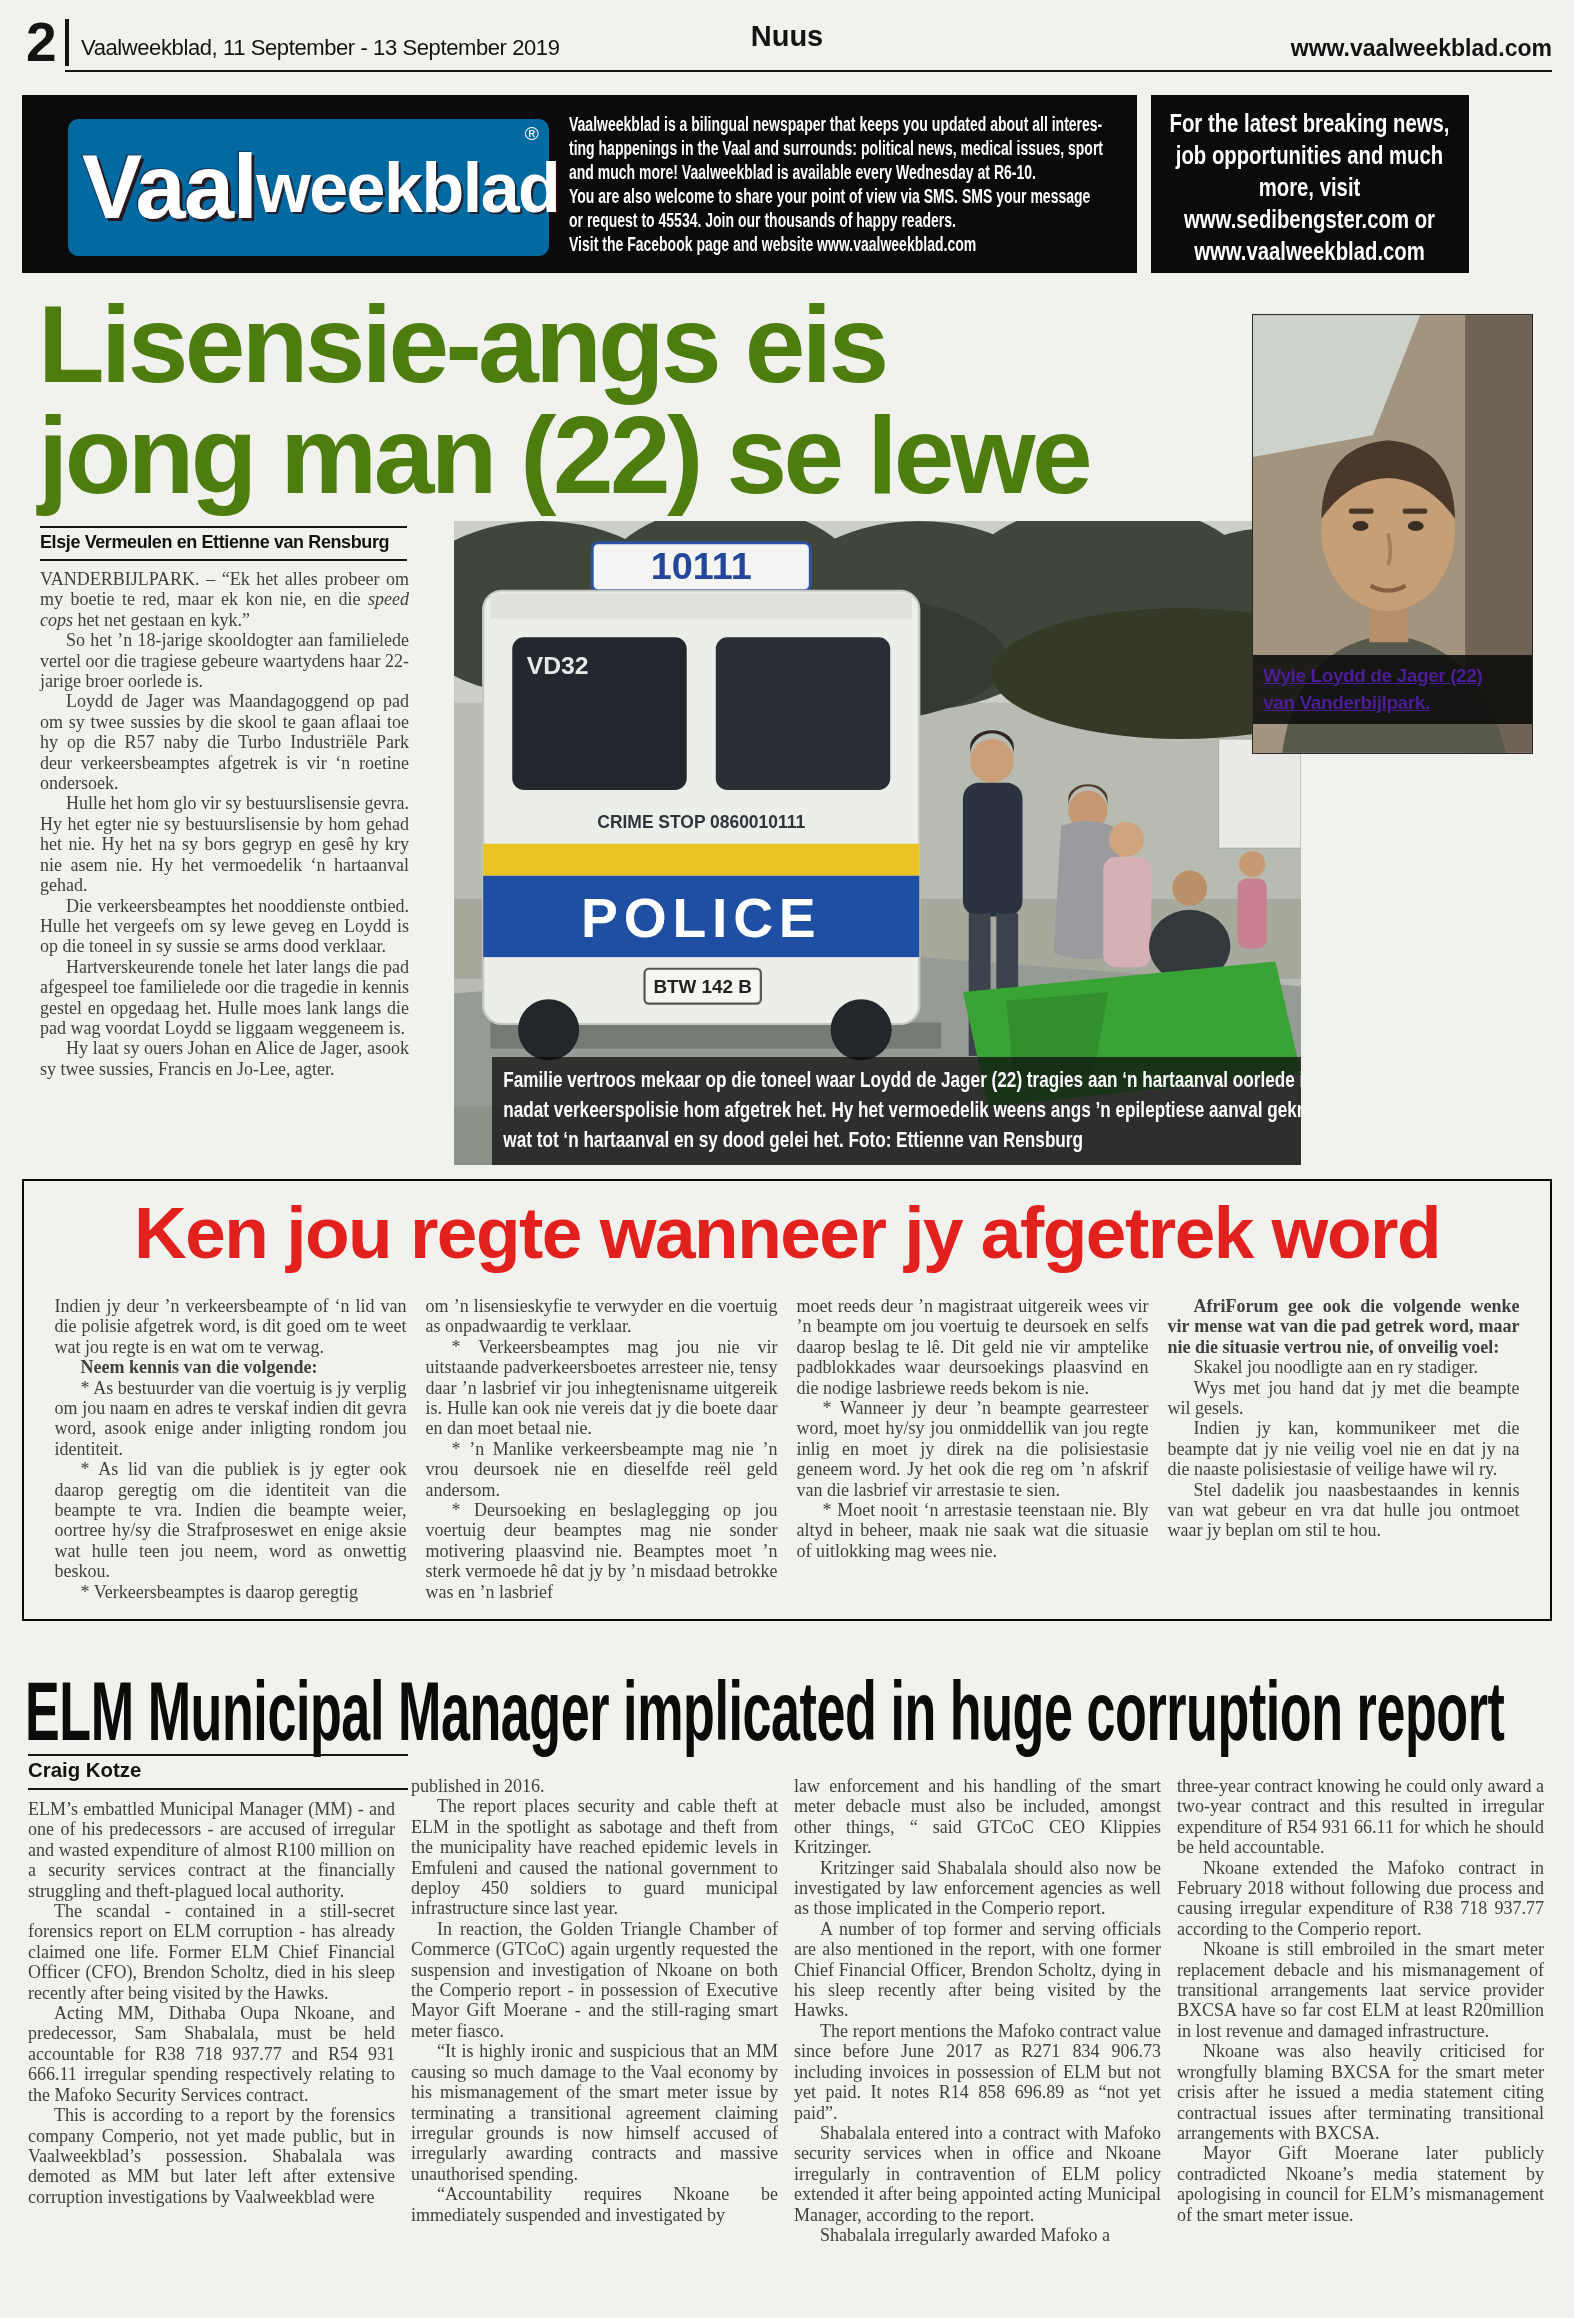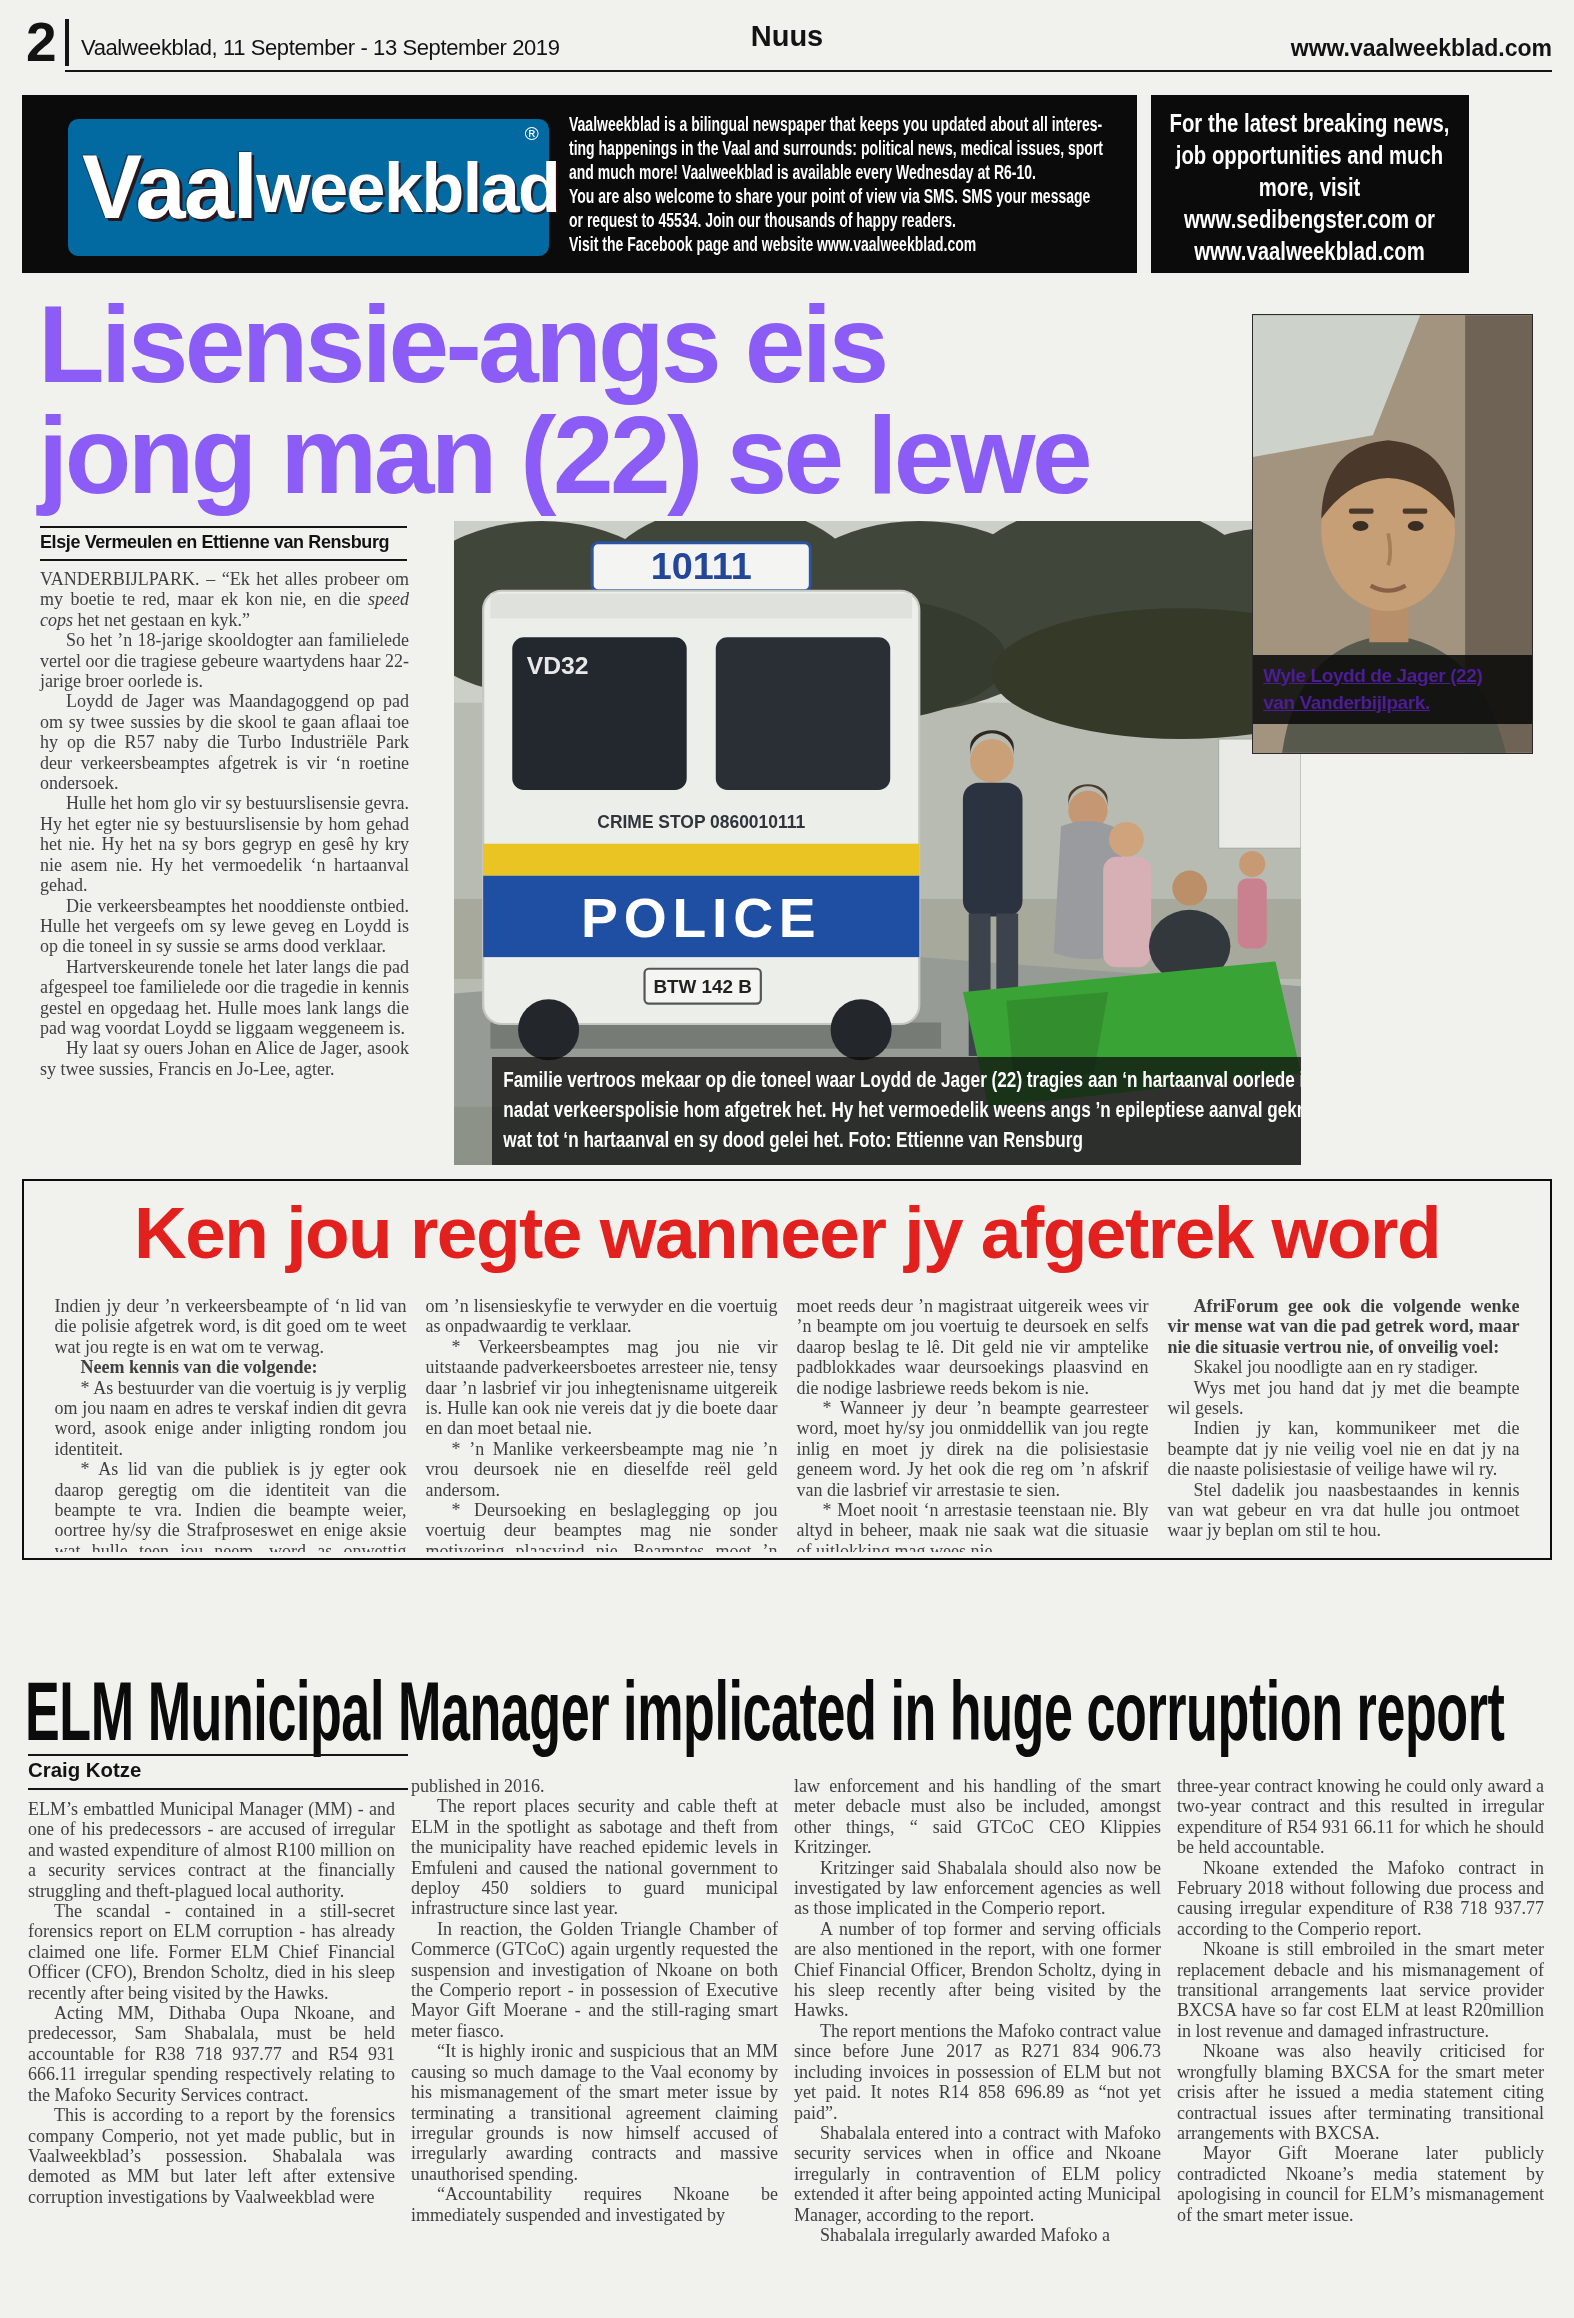--- a/index.html
+++ b/index.html
@@ -25,42 +25,42 @@
   .logo-sub{font-size:70px;font-weight:bold;color:#fff;letter-spacing:-1.5px;
             text-shadow:2.2px 2.2px 0 rgba(46,9,7,.7);}
   .logo-reg{position:absolute;right:10.2px;top:4.4px;font-size:19px;color:#fff;text-shadow:none;font-weight:normal;}
   .mast-about{position:absolute;left:547px;top:17.4px;width:814px;transform:scaleX(0.715);transform-origin:0 0;
               color:#fff;font-weight:bold;font-size:19.6px;line-height:24px;white-space:nowrap;}
   .promo-inner{position:absolute;left:50%;top:11.6px;width:407px;margin-left:-204px;transform:scaleX(0.8);
                font-size:25.4px;line-height:32px;font-weight:bold;color:#fff;text-align:center;white-space:nowrap;}
 
   
   .lead-headline{position:absolute;left:38px;top:289px;font-size:109px;line-height:111px;font-weight:bold;
-                 letter-spacing:-3.6px;color:#8b5cf6;white-space:nowrap;}
+                 letter-spacing:-3.6px;color:#4d7c0f;white-space:nowrap;}
   .lead-byline{position:absolute;left:40px;top:526px;width:367px;border-top:2.2px solid #151515;
                border-bottom:2.9px solid #151515;padding:3.6px 0 6.5px;font-size:18px;font-weight:bold;letter-spacing:-0.4px;}
   .serifcol{font-family:"Liberation Serif","DejaVu Serif",serif;font-size:18px;line-height:20.4px;
             text-align:justify;color:#404040;}
   .bp{margin:0;text-indent:26px;}
   .bp.ni{text-indent:0;}
   .bp.b{font-weight:bold;}
   .lead-col{position:absolute;left:40px;top:569px;width:369px;}
 
   
   .main-photo{position:absolute;left:454px;top:521px;width:847px;height:644px;overflow:hidden;background:#aeb2a9;}
   .photo-caption{position:absolute;left:16px;bottom:0;width:100%;background:rgba(12,12,12,0.74);margin-left:22px;}
   .photo-caption-inner{box-sizing:border-box;width:1086px;padding:8px 14.5px 10.2px;transform:scaleX(0.78);
                        transform-origin:0 0;font-weight:bold;font-size:22px;line-height:30px;color:#fff;}
   .inset-photo{position:absolute;left:1252px;top:314px;width:279px;height:438px;overflow:hidden;
                background:#a39480;border:0.7px solid #2a2a2a;}
   .inset-caption{position:absolute;left:0;top:340px;width:100%;box-sizing:border-box;background:rgba(8,8,8,0.85);
                  color:#4c1d95;font-weight:bold;font-size:19px;line-height:27px;letter-spacing:-0.4px;padding:6.5px 10.2px 8px;text-decoration:underline;}
 
   
-  .rights-box{position:absolute;left:22px;top:1179px;width:1530px;height:381px;border:2.9px solid #0d0d0d;
+  .rights-box{position:absolute;left:22px;top:1179px;width:1530px;height:442px;border:2.9px solid #0d0d0d;
               box-sizing:border-box;overflow:hidden;}
   .rights-headline{margin:13px 0 0;text-align:center;color:#e2201d;font-size:73px;line-height:77px;
                    font-weight:bold;letter-spacing:-1.5px;white-space:nowrap;}
   .rights-cols{position:absolute;left:30.5px;right:30.5px;top:115px;bottom:5.8px;display:grid;
                grid-template-columns:repeat(4,1fr);column-gap:19px;overflow:hidden;}
 
   
   .elm-headline{position:absolute;left:25px;top:1671px;font-size:84px;line-height:80px;font-weight:bold;
                 letter-spacing:-0.7px;white-space:nowrap;transform:scale(0.62,1);transform-origin:0 0;color:#0b0b0b;}
   .elm-byline{position:absolute;left:28px;top:1754px;width:380px;border-top:2.2px solid #151515;

